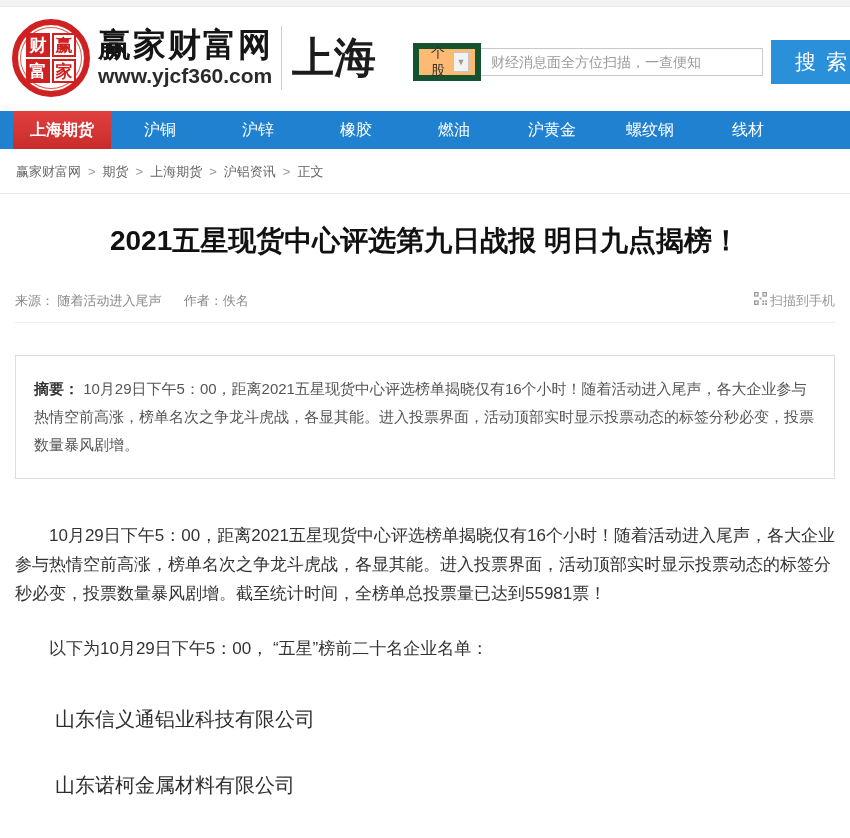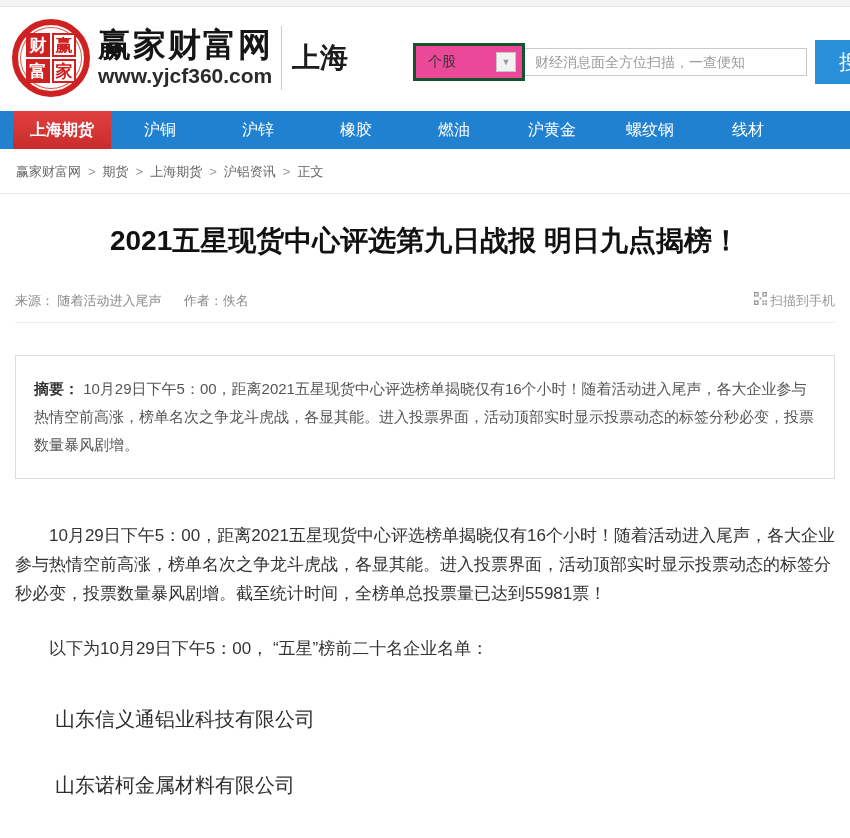--- a/index.html
+++ b/index.html
@@ -17,25 +17,25 @@
     box-shadow:0 0 0 2px #fff inset, 0 0 0 3px #e05a4a inset; display:flex; align-items:center; justify-content:center; background:#fff; }
   .seal-grid { display:grid; grid-template-columns:24px 24px; grid-template-rows:24px 24px; gap:2px; }
   .seal-grid span { display:flex; align-items:center; justify-content:center;
     font-size:17px; font-weight:bold; border:2px solid #cf2121; }
   .seal-grid span:nth-child(1), .seal-grid span:nth-child(3){ background:#cf2121; color:#fff; }
   .seal-grid span:nth-child(2), .seal-grid span:nth-child(4){ background:#fff; color:#cf2121; }
   .logo-text { margin-left:8px; }
   .site-name { font-size:33px; font-weight:bold; color:#151515; letter-spacing:2px; line-height:36px; }
   .site-url { font-size:21px; font-weight:bold; color:#2b2b2b; line-height:26px; }
   .logo-divider { width:1px; height:64px; background:#ccc; margin:0 10px 0 8px; }
-  .region { font-size:28px; font-weight:bold; color:#1c1c1c; }
+  .region { font-size:42px; font-weight:bold; color:#1c1c1c; }
 
   
   .search { position:absolute; left:413px; top:33px; display:flex; align-items:center; }
-  .search-select { width:112px; height:38px; border:3px solid #14532d; background:#ec4899;
+  .search-select { width:68px; height:38px; border:6px solid #14532d; background:#fdba74;
     display:flex; align-items:center; justify-content:space-between; padding:0 6px 0 12px; cursor:pointer; }
   .search-select .sel-label { font-size:14px; color:#333; }
   .sel-arrow-btn { width:20px; height:20px; border:1px solid #c5c5c5; background:#f2f2f2;
     display:flex; align-items:center; justify-content:center; font-size:9px; color:#999; }
   .search-input { width:282px; height:28px; border:1px solid #c9c9c9; border-left:none;
     padding:0 10px; font-size:14px; color:#333; outline:none; }
   .search-input::placeholder { color:#9b9b9b; }
   .search-btn { width:96px; height:44px; margin-left:8px; background:#2a90d9; color:#fff;
     border:none; font-size:21px; letter-spacing:10px; padding-left:14px; cursor:pointer;
     font-family:inherit; white-space:nowrap; }

